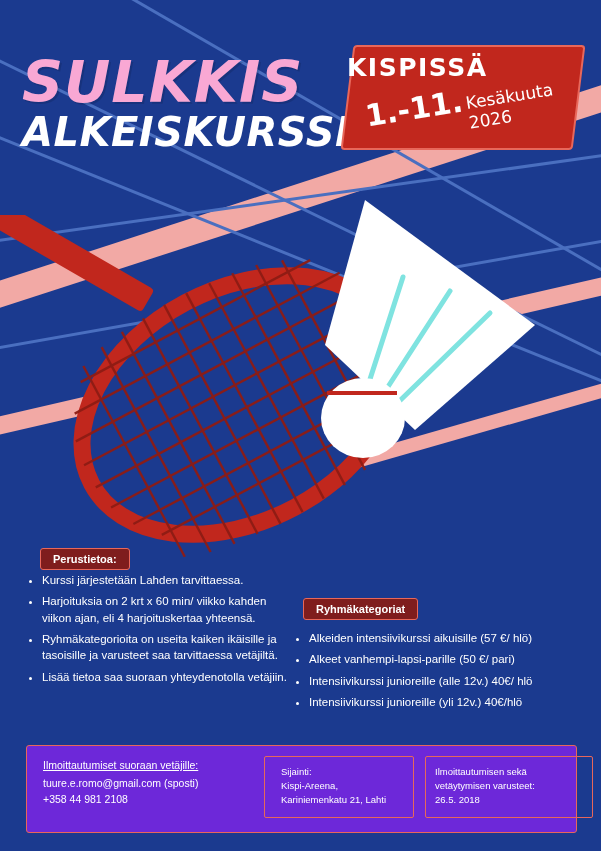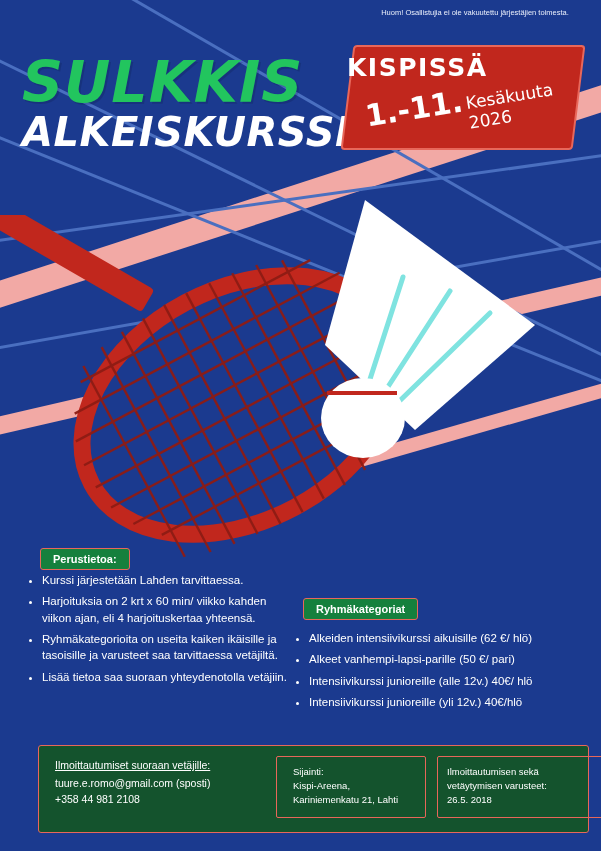--- a/index.html
+++ b/index.html
@@ -47,21 +47,21 @@
     top: 55px;
     left: 22px;
     z-index: 6;
   }
   .title-line1 {
     font-family: "DejaVu Sans", sans-serif;
     font-weight: bold;
     font-style: italic;
     font-size: 57px;
     letter-spacing: 1px;
-    color: #22c55e;
+    color: #f9a8d4;
     line-height: 0.95;
     text-shadow: 2px 2px 0 rgba(0,0,0,0.12);
   }
   .title-line2 {
     font-family: "DejaVu Sans", sans-serif;
     font-weight: bold;
     font-style: italic;
     font-size: 40px;
     letter-spacing: 0.5px;
     color: #ffffff;
@@ -133,21 +133,21 @@
     left: 285px;
     top: 195px;
     width: 260px;
     height: 270px;
     z-index: 4;
   }
 
   
   .pill {
     position: absolute;
-    background: #15803d;
+    background: #7f1d1d;
     border: 1px solid #e8675a;
     color: #ffffff;
     font-size: 11px;
     font-weight: bold;
     padding: 4px 12px;
     border-radius: 3px;
     z-index: 8;
   }
   .pill-basic { top: 548px; left: 40px; }
   .pill-groups { top: 598px; left: 303px; }
@@ -165,25 +165,25 @@
     font-size: 11.5px;
     line-height: 1.42;
     margin-bottom: 5px;
   }
   .list-basic { top: 572px; left: 26px; width: 245px; }
   .list-groups { top: 630px; left: 293px; width: 290px; }
 
   
   .contact {
     position: absolute;
-    left: 38px;
+    left: 26px;
     top: 745px;
     width: 549px;
     height: 86px;
-    background: #14532d;
+    background: #6d28d9;
     border: 1px solid #e8675a;
     border-radius: 3px;
     z-index: 8;
   }
   .contact-left {
     position: absolute;
     left: 16px;
     top: 12px;
     width: 200px;
     color: #ffffff;
@@ -226,21 +226,20 @@
 
   <div class="stripe" style="left:-60px; top:300px; width:720px; height:26px; transform: rotate(-18deg);"></div>
   <div class="stripe" style="left:-60px; top:430px; width:720px; height:18px; transform: rotate(-13deg);"></div>
   <div class="stripe" style="left:300px; top:470px; width:420px; height:14px; transform: rotate(-16deg);"></div>
   <div class="stripe stripe-thin" style="left:-40px; top:120px; width:720px; height:3px; transform: rotate(22deg);"></div>
   <div class="stripe stripe-thin" style="left:-40px; top:40px; width:760px; height:3px; transform: rotate(26deg);"></div>
   <div class="stripe stripe-thin" style="left:120px; top:-10px; width:700px; height:3px; transform: rotate(30deg);"></div>
   <div class="stripe stripe-thin" style="left:-80px; top:250px; width:760px; height:3px; transform: rotate(-8deg);"></div>
   <div class="stripe stripe-thin" style="left:-80px; top:360px; width:760px; height:3px; transform: rotate(-10deg);"></div>
 
-  <div class="disclaimer">Huom! Osallistujia ei ole vakuutettu järjestäjien toimesta.</div>
 
   <div class="title-block">
     <div class="title-line1">SULKKIS</div>
     <div class="title-line2">ALKEISKURSSIT</div>
   </div>
 
   <div class="ribbon">
     <div class="ribbon-shape"></div>
     <div class="ribbon-title">KISPISSÄ</div>
     <div class="ribbon-dates">1.-11.</div>
@@ -293,21 +292,21 @@
   <div class="pill pill-basic">Perustietoa:</div>
   <ul class="bullets list-basic">
     <li>Kurssi järjestetään Lahden tarvittaessa.</li>
     <li>Harjoituksia on 2 krt x 60 min/ viikko kahden viikon ajan, eli 4 harjoituskertaa yhteensä.</li>
     <li>Ryhmäkategorioita on useita kaiken ikäisille ja tasoisille ja varusteet saa tarvittaessa vetäjiltä.</li>
     <li>Lisää tietoa saa suoraan yhteydenotolla vetäjiin.</li>
   </ul>
 
   <div class="pill pill-groups">Ryhmäkategoriat</div>
   <ul class="bullets list-groups">
-    <li>Alkeiden intensiivikurssi aikuisille (62 €/ hlö)</li>
+    <li>Alkeiden intensiivikurssi aikuisille (57 €/ hlö)</li>
     <li>Alkeet vanhempi-lapsi-parille (50 €/ pari)</li>
     <li>Intensiivikurssi junioreille (alle 12v.) 40€/ hlö</li>
     <li>Intensiivikurssi junioreille (yli 12v.) 40€/hlö</li>
   </ul>
 
   <div class="contact">
     <div class="contact-left">
       <span class="heading">Ilmoittautumiset suoraan vetäjille:</span>
       <span>tuure.e.romo@gmail.com (sposti)</span><br>
       <span>+358 44 981 2108</span>

